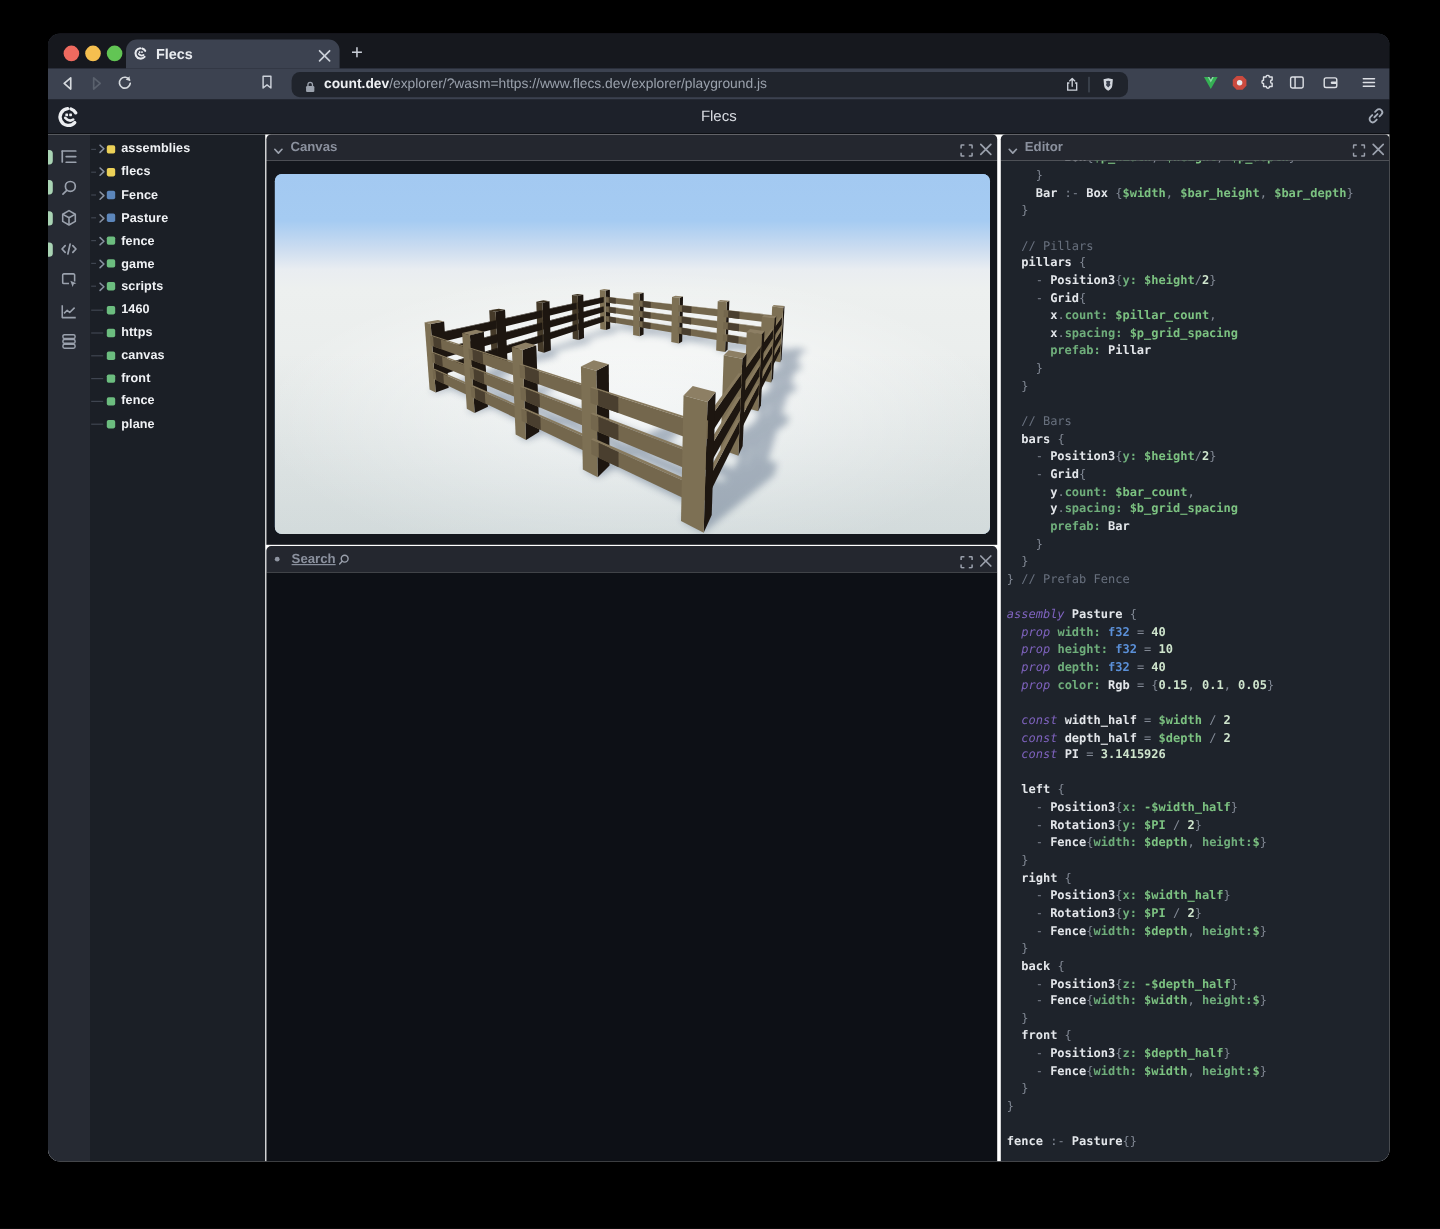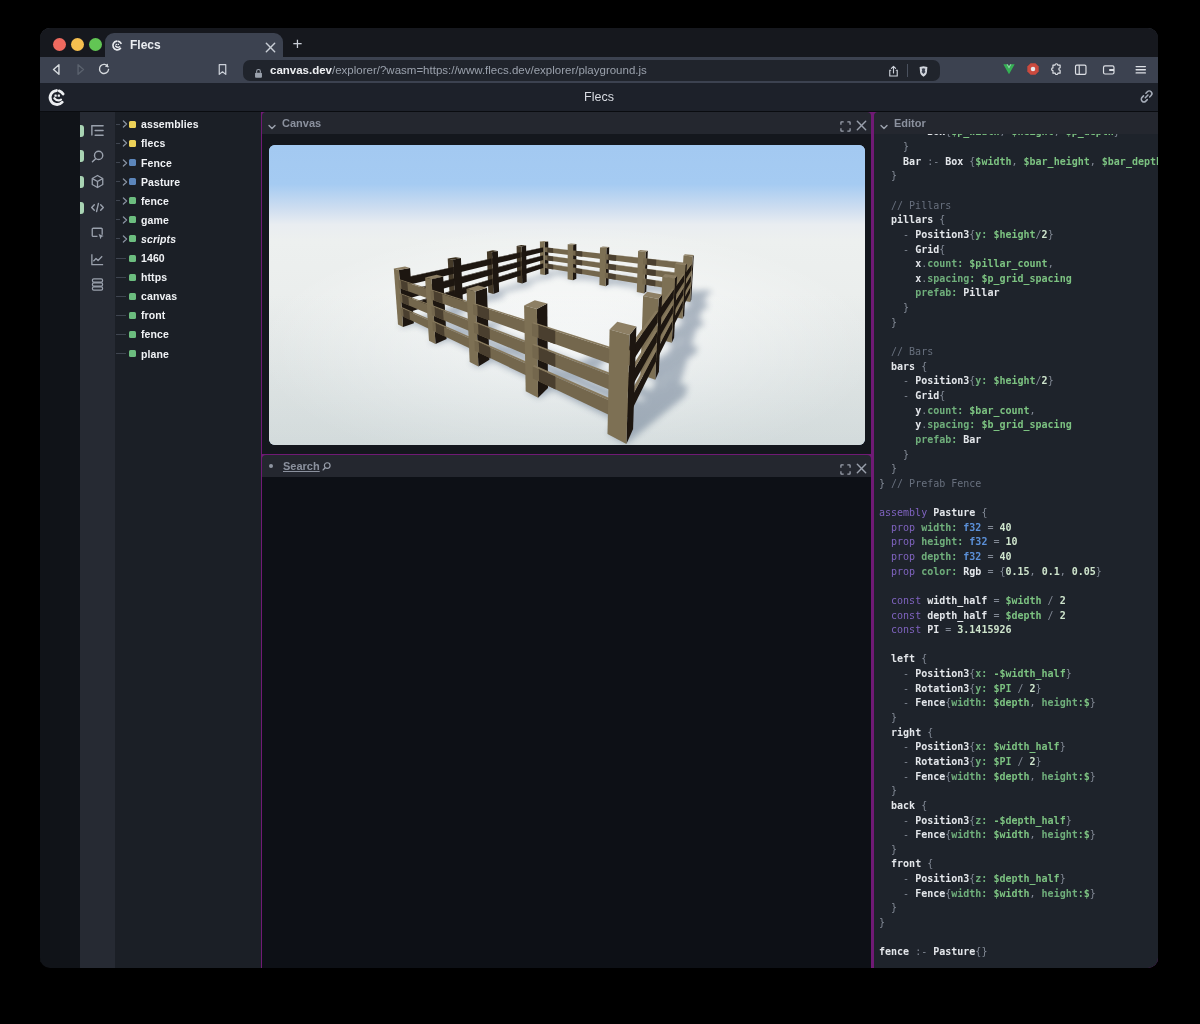--- a/index.html
+++ b/index.html
@@ -40,21 +40,21 @@
 
 
 #appheader { position:absolute; left:0; top:55px; width:1118px; height:29px; background:#1d212a;
   border-bottom:1px solid #0a0c10; }
 #app-logo { position:absolute; left:7px; top:4px; }
 #app-title { position:absolute; left:0; top:7px; width:100%; text-align:center; font-size:12.5px;
   font-weight:500; color:#d9dce2; }
 #app-link { position:absolute; left:1098px; top:5px; }
 
 
-#main { position:absolute; left:0; top:84px; width:1118px; height:856px; background:#701a75;margin-left:40px; }
+#main { position:absolute; left:0; top:84px; width:1118px; height:856px; background:#ffffff; }
 
 #iconstrip { position:absolute; left:0; top:0; width:35px; height:856px; background:#262a33; }
 .sbic { position:absolute; left:10px; width:15px; height:15px; }
 .pill { position:absolute; left:0; width:4px; height:12px; border-radius:0 3px 3px 0; }
 
 #tree { position:absolute; left:35px; top:0; width:146px; height:856px; background:#1b1f26; overflow:hidden; }
 .trow { position:absolute; left:0; width:146px; height:19px; }
 .trow .guide { position:absolute; left:1px; top:9px; height:1px; background:#3f4550; }
 .trow .chev { position:absolute; left:5px; top:4.5px; width:10px; height:10px; }
 .trow .sq { position:absolute; left:14px; top:6px; width:7px; height:7px; border-radius:1.5px; }
@@ -77,21 +77,21 @@
 
 #editor-header { left:794px; top:0px; width:324px; }
 #editor-body { position:absolute; left:794px; top:22px; width:324px; height:834px; background:#1e232b; overflow:hidden; }
 #code { position:absolute; left:5px; top:-8.6px; font-family:"DejaVu Sans Mono",monospace;
   font-size:10px; white-space:pre; }
 #code .ln { height:14.653px; line-height:14.653px; }
 .tk-w { color:var(--tw); font-weight:700; }
 .tk-g { color:var(--tg); font-weight:700; }
 .tk-k { color:var(--tk); font-weight:700; }
 .tk-n { color:var(--tn); font-weight:700; }
-.tk-p { color:var(--tp); }
+.tk-p { color:var(--tp);font-style:italic; }
 .tk-b { color:var(--tb); font-weight:700; }
 .tk-c { color:var(--tc); }
 .tk-o { color:var(--to); }
 </style>
 </head>
 <body>
 
 <div id="window">
 
   <div id="tabstrip">
@@ -147,21 +147,21 @@
             <path d="M4 2 h8 v12 l-4 -3.2 -4 3.2 Z" fill="none" stroke="#ccd1d9" stroke-width="1.5" stroke-linejoin="round"></path>
           </svg>
         </span></span>
     <div id="urlbar">
       <span id="url-lock"><span class="ic ">
             <svg viewBox="0 0 14 14" width="11" height="11">
               <rect x="2.6" y="6" width="8.8" height="6.4" rx="1.2" fill="#9ba2ad"></rect>
               <path d="M4.6 6 V4.4 a2.4 2.4 0 0 1 4.8 0 V6" fill="none" stroke="#9ba2ad" stroke-width="1.4"></path>
             </svg>
           </span></span>
-      <span id="url-text"><span class="dom">canvas.dev</span><span class="rest">/explorer/?wasm=https://www.flecs.dev/explorer/playground.js</span></span>
+      <span id="url-text"><span class="dom">count.dev</span><span class="rest">/explorer/?wasm=https://www.flecs.dev/explorer/playground.js</span></span>
       <span id="url-share"><span class="ic ">
             <svg viewBox="0 0 16 16" width="13" height="13">
               <path d="M8 1.6 V9.8 M8 1.6 L5.4 4.2 M8 1.6 L10.6 4.2" fill="none" stroke="#ccd1d9" stroke-width="1.4" stroke-linecap="round" stroke-linejoin="round"></path>
               <path d="M4.6 6.4 H3.4 V13.6 H12.6 V6.4 H11.4" fill="none" stroke="#ccd1d9" stroke-width="1.4" stroke-linecap="round"></path>
             </svg>
           </span></span>
       <span id="url-sep"></span>
       <span id="url-shield"><span class="ic ">
             <svg viewBox="0 0 16 16" width="13" height="13">
               <path d="M8 1.4 L12.8 2.6 L12.2 9 C12 11.4 10.4 13.2 8 14.4 C5.6 13.2 4 11.4 3.8 9 L3.2 2.6 Z" fill="#d2d6dd"></path>
@@ -354,21 +354,21 @@
         <div class="trow" style="top: 98.3px;">
           <span class="guide" style="width:4px"></span>
           <span class="chev ic">
             <svg viewBox="0 0 10 10" width="10" height="10">
               <path d="M3.4 2 L6.6 5 L3.4 8" fill="none" stroke="#8891a0" stroke-width="1.3" stroke-linecap="round" stroke-linejoin="round"></path>
             </svg>
           </span>
           <span class="sq" style="background:#6cbd7f"></span>
           <span class="lbl">game</span>
         </div>
-        <div class="trow" style="top: 117.4px; font-style: italic;">
+        <div class="trow" style="top: 117.4px;">
           <span class="guide" style="width:4px"></span>
           <span class="chev ic">
             <svg viewBox="0 0 10 10" width="10" height="10">
               <path d="M3.4 2 L6.6 5 L3.4 8" fill="none" stroke="#8891a0" stroke-width="1.3" stroke-linecap="round" stroke-linejoin="round"></path>
             </svg>
           </span>
           <span class="sq" style="background:#6cbd7f"></span>
           <span class="lbl">scripts</span>
         </div>
         <div class="trow" style="top: 136.5px;">

